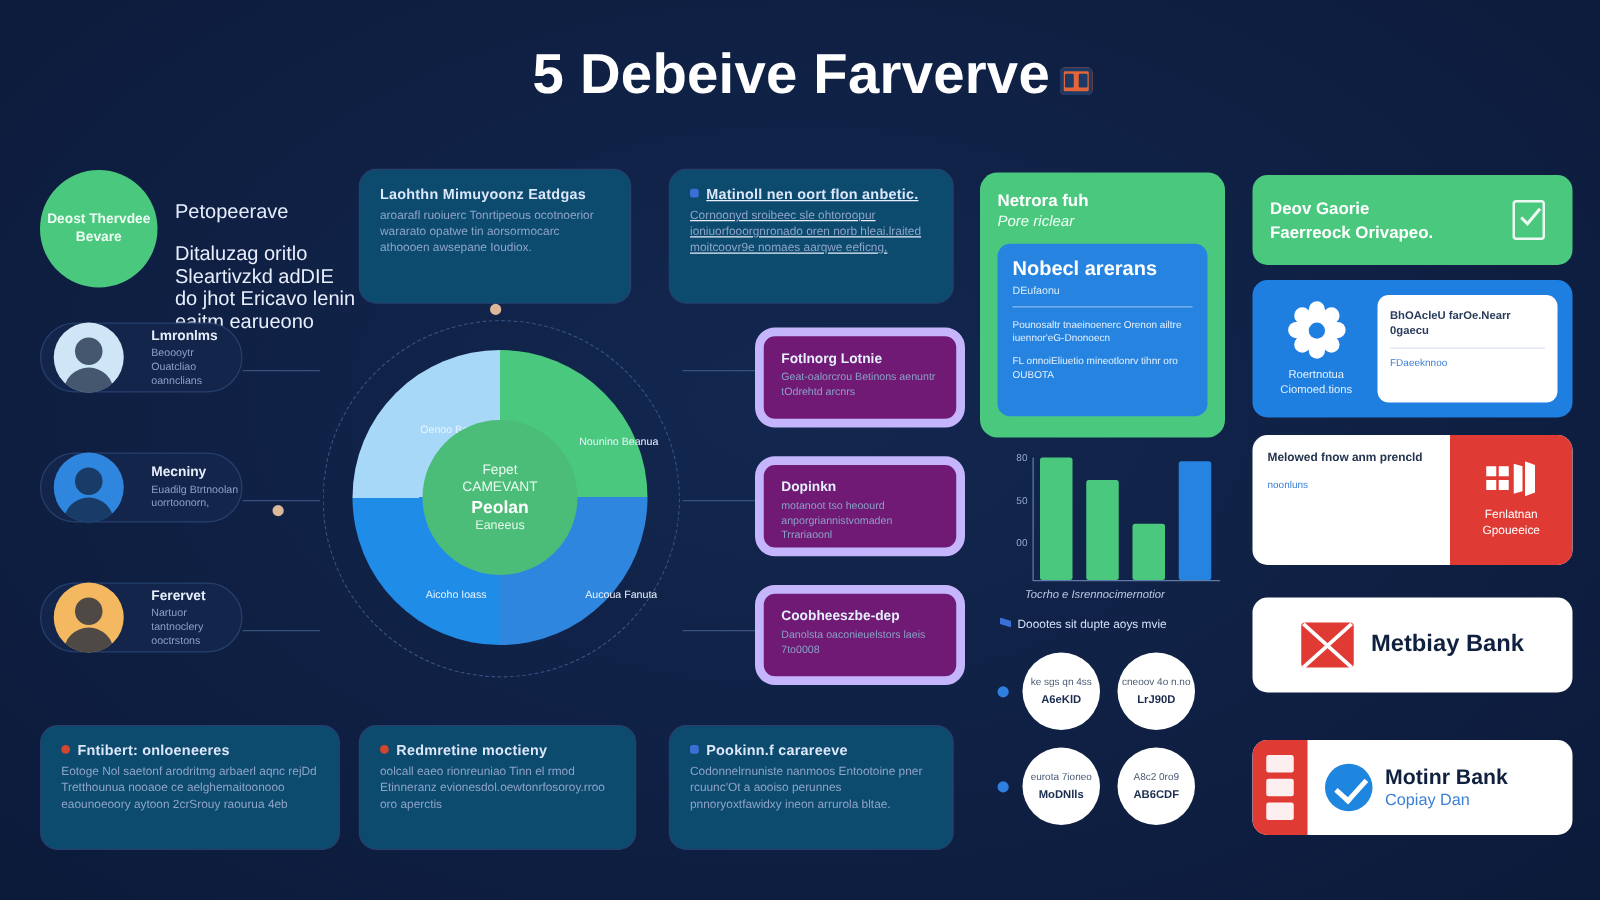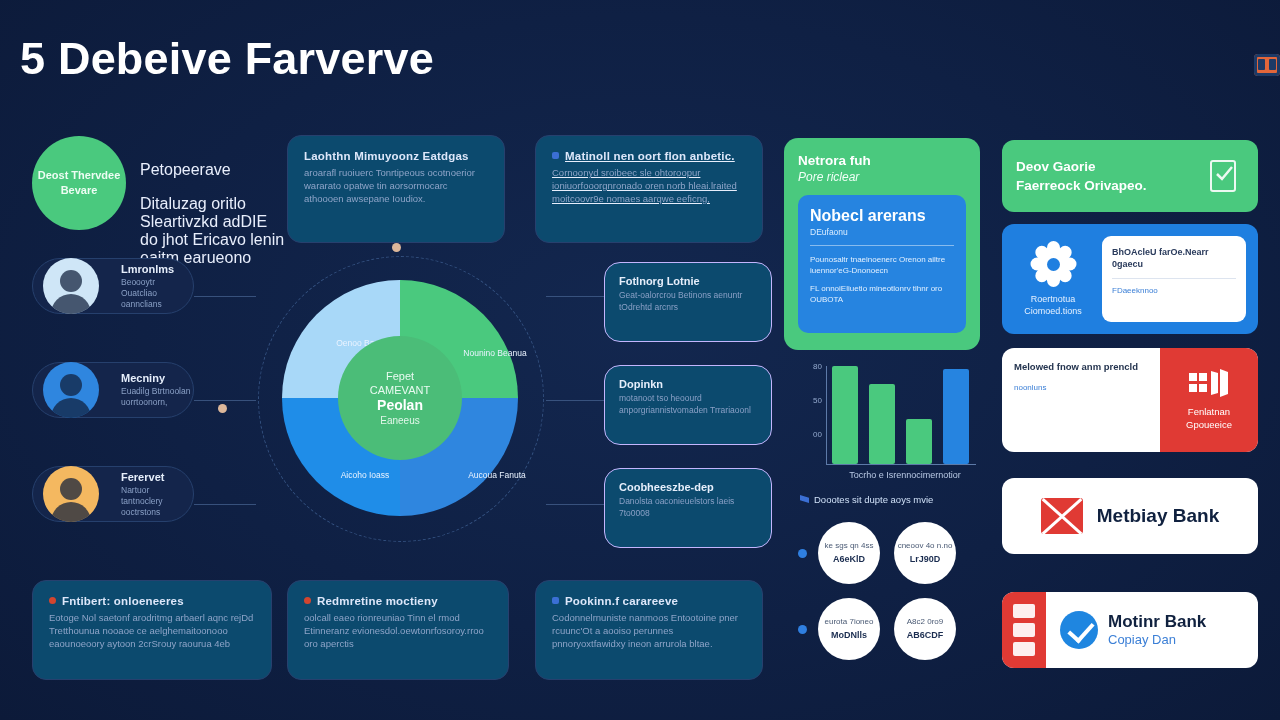--- a/index.html
+++ b/index.html
@@ -12,21 +12,21 @@
   }
   .stage{position:absolute;inset:0;}
   .bg-vignette{
     position:absolute;inset:0;
     background:radial-gradient(ellipse at 50% 45%, #13274f 0%, #0f2044 55%, #0c1a39 100%);
   }
 
   
   .title-wrap{
     position:absolute;left:0;right:0;top:26px;height:66px;
-    display:flex;align-items:center;justify-content:space-between;gap:8px;margin-left:20px;
+    display:flex;align-items:center;justify-content:center;gap:8px;margin-left:20px;
   }
   .title{
     font-size:45px;font-weight:bold;color:#ffffff;letter-spacing:.2px;
     white-space:nowrap;
   }
   .title-badge{
     width:26px;height:22px;border-radius:4px;background:#e2663a;
     position:relative;top:6px;display:inline-block;
     box-shadow:inset 0 0 0 3px #1d3a66;
   }
@@ -97,21 +97,21 @@
   .avatar .body{
     position:absolute;left:50%;bottom:-6px;transform:translateX(-50%);
     width:40px;height:26px;border-radius:20px 20px 0 0;background:rgba(15,30,58,.72);
   }
   .person-txt .h{font-size:11px;font-weight:bold;color:#e6eefb;margin:0 0 2px 0;}
   .person-txt .p{font-size:8.5px;line-height:11px;color:#8aa0c6;margin:0;}
 
   
   .list-card{
     position:absolute;left:604px;width:168px;height:80px;
-    background:#0c4a6e;border:1px solid #c4b5fd;border-radius:16px;
+    background:#701a75;border:7px solid #c4b5fd;border-radius:16px;
     padding:12px 14px;box-sizing:border-box;
   }
   #list-1{top:262px;}
   #list-2{top:365px;}
   #list-3{top:468px;}
   .list-card .h{font-size:11px;font-weight:bold;color:#e6eefb;margin:0 0 3px 0;}
   .list-card .p{font-size:8.5px;line-height:11.5px;color:#8aa0c6;margin:0;}
 
   
   .donut-wrap{position:absolute;left:250px;top:248px;width:300px;height:300px;}
@@ -188,22 +188,22 @@
   }
   .chart-base{
     position:absolute;left:36px;top:102px;width:150px;height:1px;background:#5d7aa8;
   }
   .ytick{
     position:absolute;left:0;width:32px;text-align:right;font-size:8px;color:#93a9cd;
   }
   .bars{position:absolute;left:42px;top:4px;width:146px;height:98px;display:flex;align-items:flex-end;gap:11px;}
   .bar{width:26px;border-radius:2px;}
   .chart-caption{
-    position:absolute;left:30px;top:108px;width:170px;text-align:center;
-    font-size:9px;color:#b9c9e4;
+    position:absolute;left:30px;top:108px;width:170px;
+    font-size:9px;color:#b9c9e4;font-style:italic;
   }
 
   
   .stats-head{
     position:absolute;left:800px;top:494px;font-size:9.5px;color:#cfe0f7;
   }
   .stats-head .sq{
     display:inline-block;width:9px;height:8px;background:#3b6fd4;margin-right:5px;
     clip-path:polygon(0 0,100% 35%,100% 100%,0 65%);
   }

